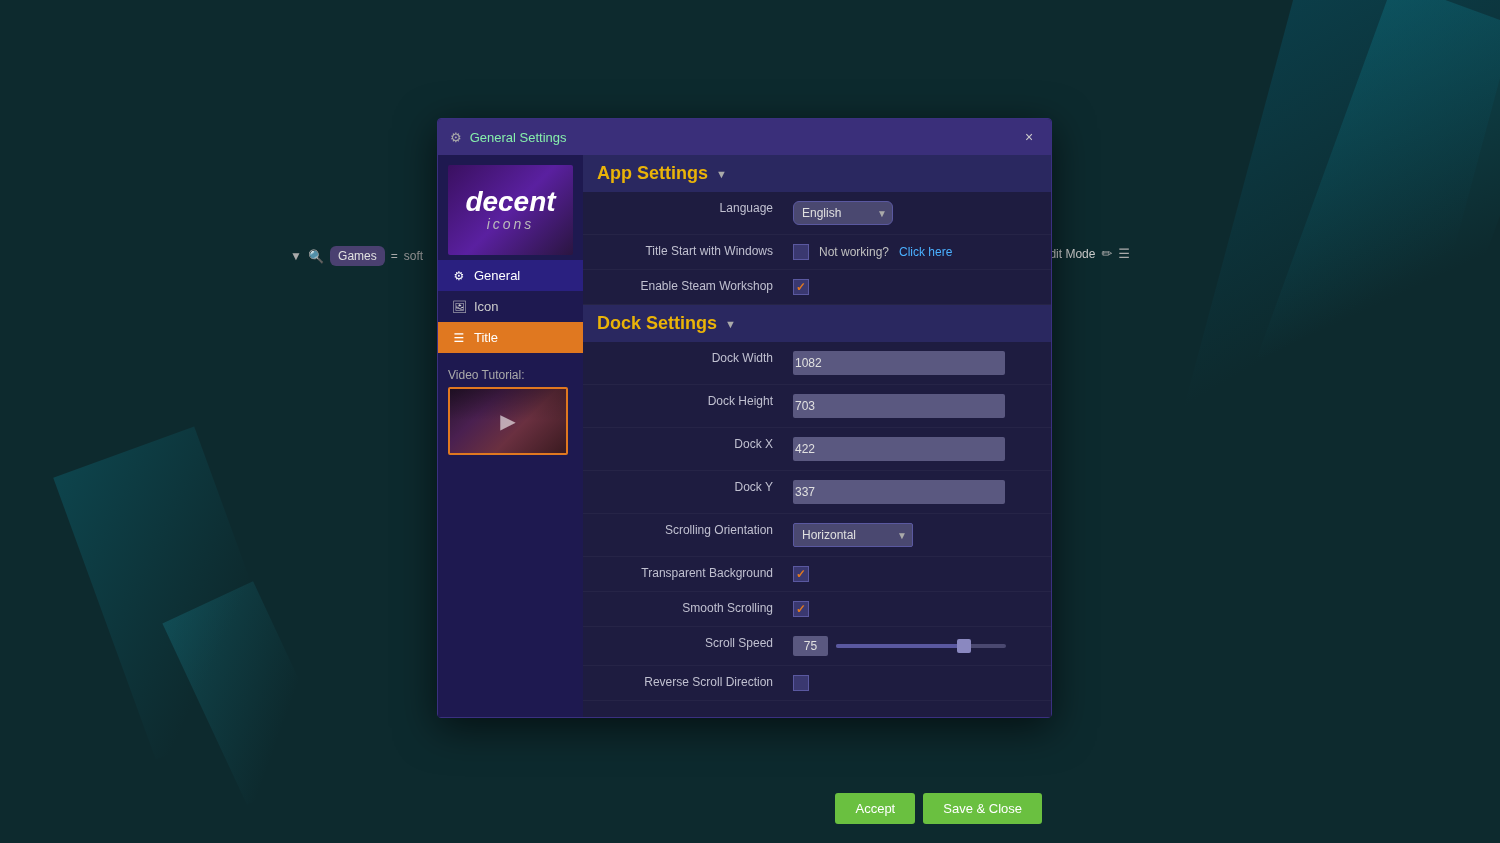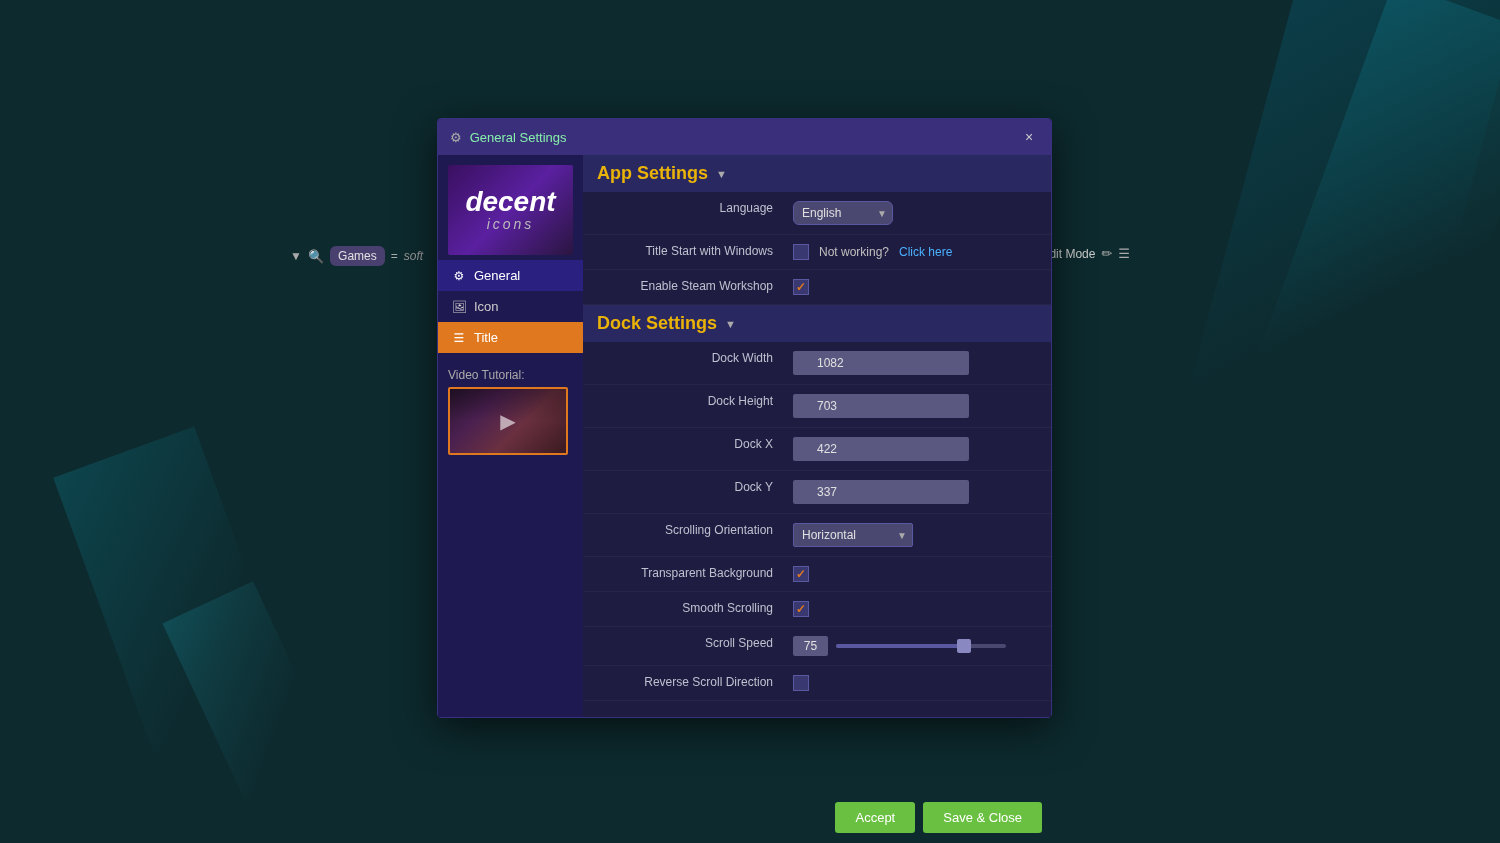--- a/index.html
+++ b/index.html
@@ -342,23 +342,23 @@
       font-size: 12px;
       cursor: pointer;
     }
 
     
     .text-input {
       background: #5a5880;
       border: none;
       border-radius: 2px;
       color: #e0e0e0;
-      padding: 5px 24px;
-      font-size: 12px;
-      width: 176px;
+      padding: 5px 2px;
+      font-size: 12px;
+      width: 212px;
     }
 
     
     .select-sm {
       background: #4a4870;
       border: 1px solid #5a58a0;
       color: #e0e0e0;
       padding: 4px 8px;
       font-size: 12px;
       border-radius: 2px;
@@ -411,21 +411,21 @@
       width: 14px;
       height: 14px;
       background: #8a88c0;
       border-radius: 2px;
       cursor: pointer;
     }
 
     
     .dialog-footer {
       position: absolute;
-      bottom: 0;
+      bottom: 9px;
       left: 437px;
       width: 615px;
       padding: 10px;
       display: flex;
       justify-content: flex-end;
       gap: 8px;
       background: transparent;
     }
 
     .btn-accept {
@@ -478,21 +478,21 @@
   <div class="bg-stripe-2"></div>
   <div class="bg-stripe-3"></div>
   <div class="bg-stripe-4"></div>
 </div>
 
 <div class="top-bar">
   <span style="color:#aaa;font-size:12px;cursor:pointer;">▼</span>
   <span style="color:#888;font-size:13px;cursor:pointer;">🔍</span>
   <span style="background:#4a4070;color:#e0e0e0;padding:3px 8px;font-size:12px;border-radius:6px;cursor:pointer;">Games</span>
   <span style="color:#aaa;font-size:12px;">=</span>
-  <span style="color:#999;font-size:12px;font-style:italic;">soft</span>
+  <span style="color:#999;font-size:12px;">soft</span>
 </div>
 
 <div class="edit-mode-bar">
   <span style="color:#ccc;font-size:12px;">Edit Mode</span>
   <span style="color:#aaa;font-size:13px;cursor:pointer;">✏</span>
   <span style="color:#aaa;font-size:13px;cursor:pointer;">☰</span>
 </div>
 
 <div class="dialog-overlay">
 

